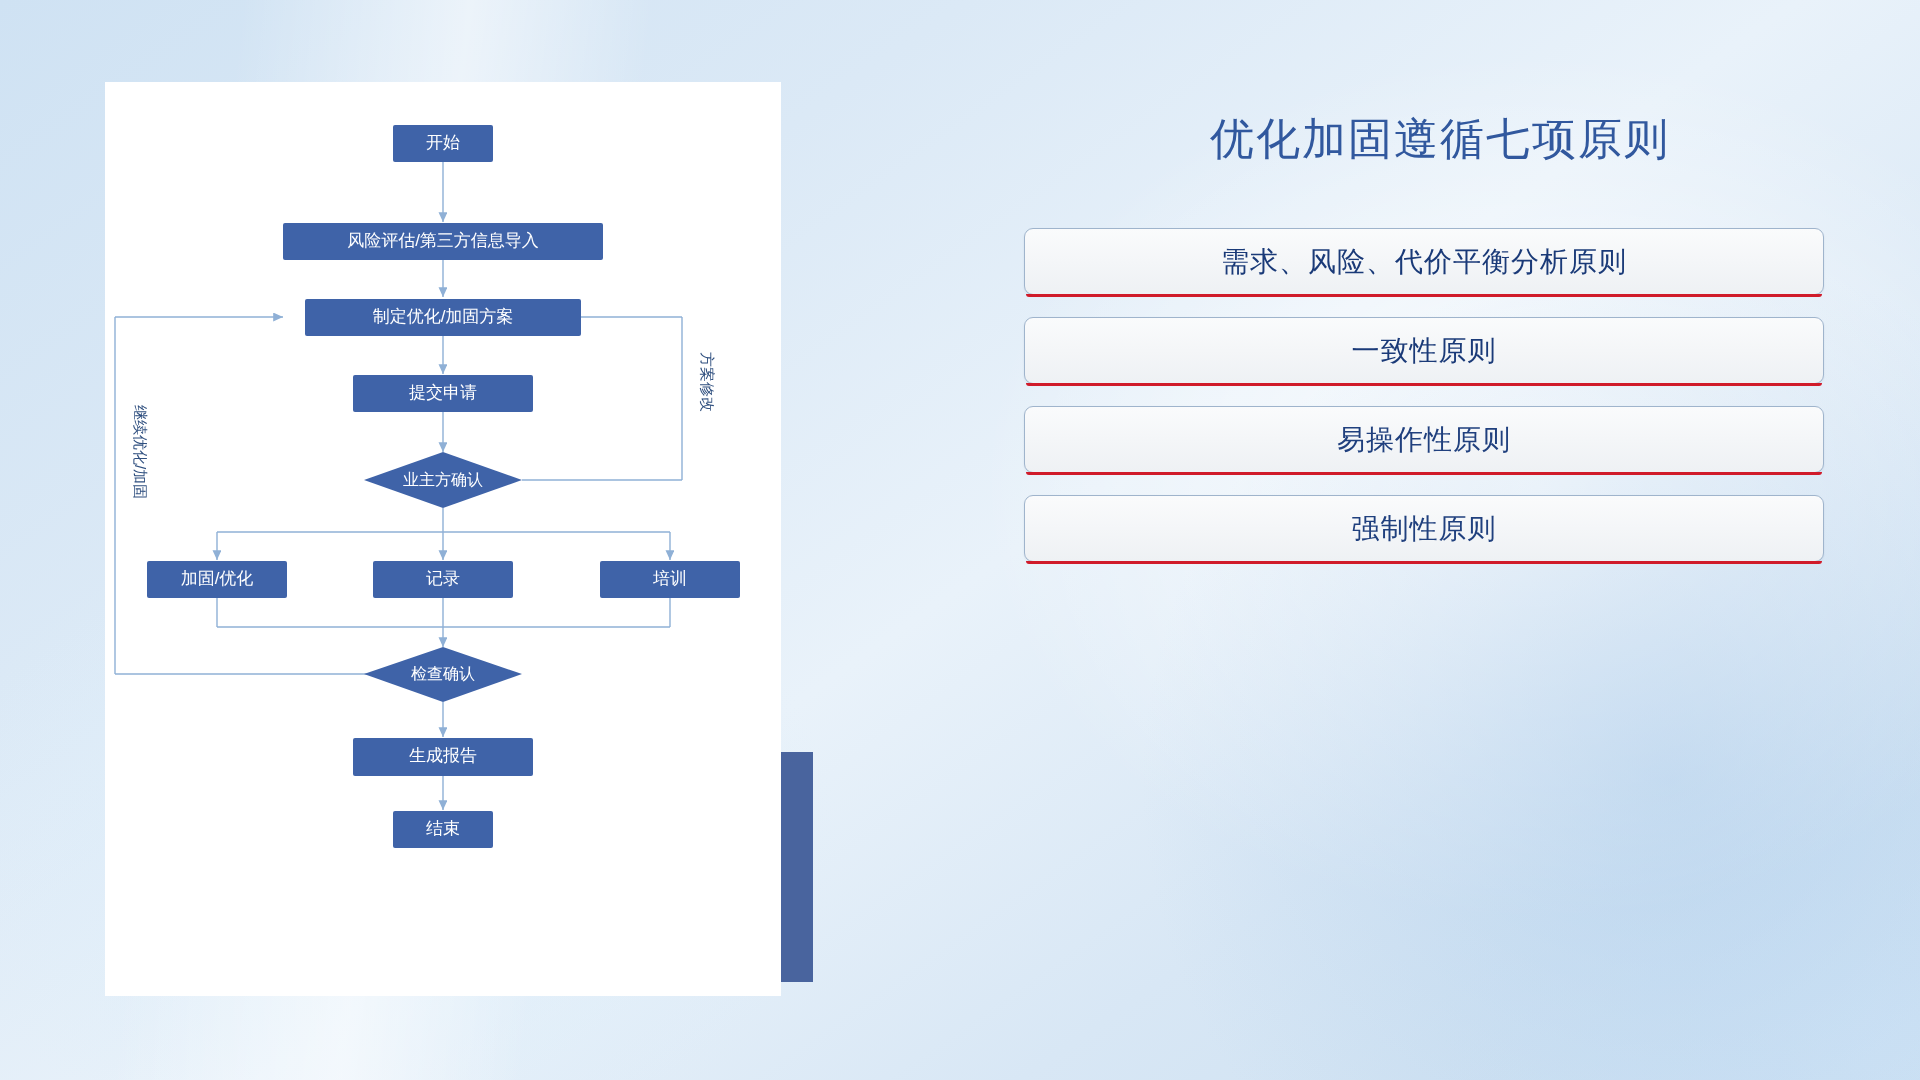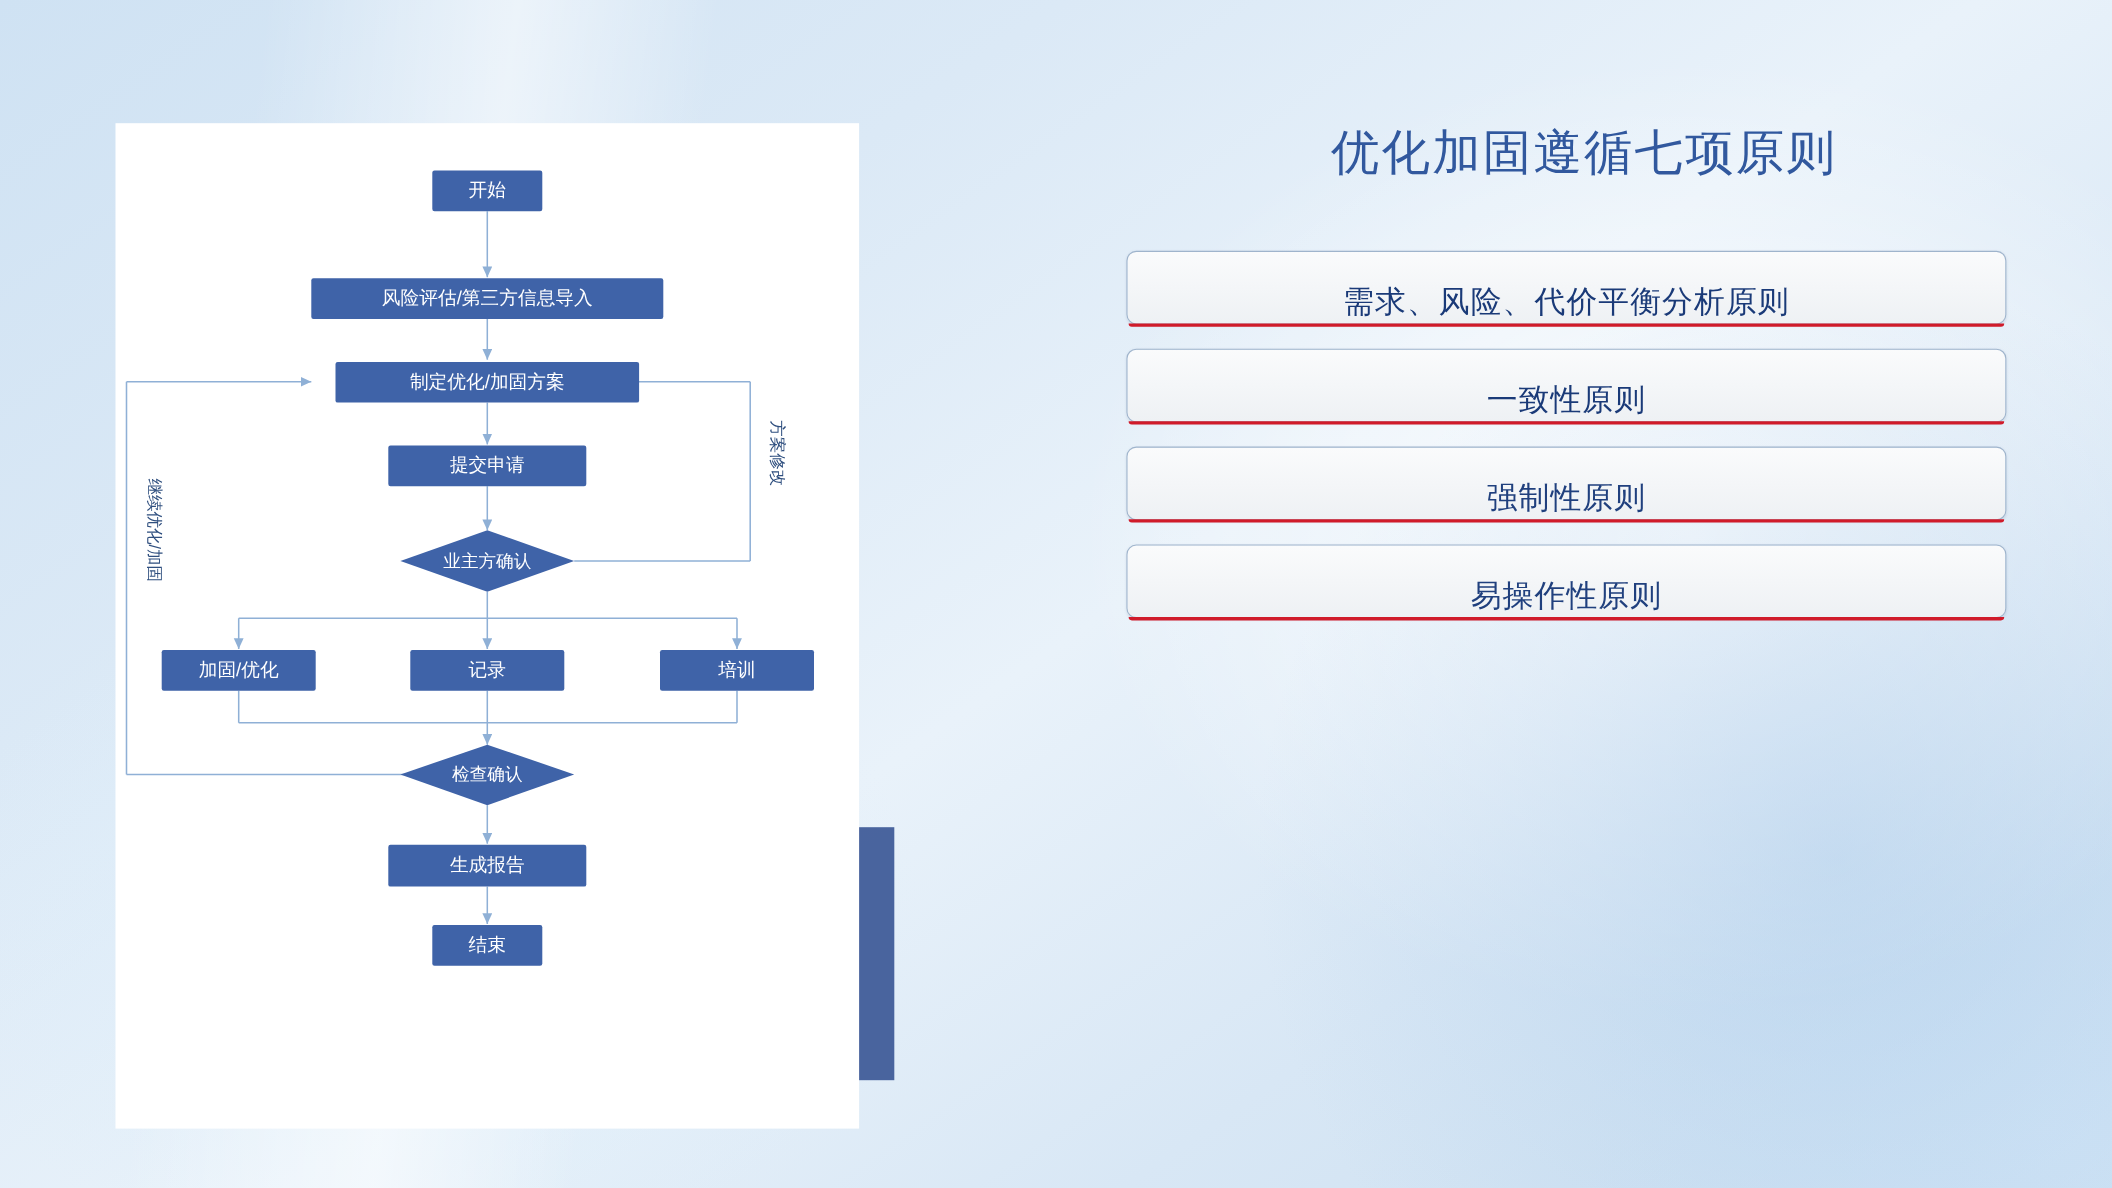--- a/index.html
+++ b/index.html
@@ -46,21 +46,21 @@
     left: 637px;
     top: 752px;
     width: 176px;
     height: 230px;
     background: #3c5896;
     opacity: 0.92;
   }
   .flow-card {
     position: absolute;
     left: 105px;
-    top: 112px;
+    top: 82px;
     width: 676px;
     height: 914px;
     background: #ffffff;
     z-index: 2;
   }
   .flow-card svg { display: block; }
 
   .fl-label {
     font-size: 17px;
     fill: #ffffff;
@@ -98,21 +98,21 @@
     z-index: 3;
   }
   .principle {
     position: relative;
     height: 67px;
     margin-bottom: 22px;
     background: linear-gradient(180deg, #fafbfc 0%, #eef1f4 100%);
     border: 1px solid #9fb4cc;
     border-radius: 9px;
     display: flex;
-    align-items: flex-end;
+    align-items: center;
     justify-content: center;
     box-sizing: border-box;
     box-shadow: 0 1px 2px rgba(80,100,130,0.12);
   }
   .principle::after {
     content: "";
     position: absolute;
     left: 1px;
     right: 1px;
     bottom: -3px;
@@ -246,20 +246,20 @@
   <div class="right-title">优化加固遵循七项原则</div>
 
   <div class="principles">
     <div class="principle">
       <span class="principle-label">需求、风险、代价平衡分析原则</span>
     </div>
     <div class="principle">
       <span class="principle-label">一致性原则</span>
     </div>
     <div class="principle">
+      <span class="principle-label">易操作性原则</span>
+    </div>
+    <div class="principle">
       <span class="principle-label">强制性原则</span>
     </div>
-    <div class="principle">
-      <span class="principle-label">易操作性原则</span>
-    </div>
   </div>
 
 </div>
 
 </body></html>

